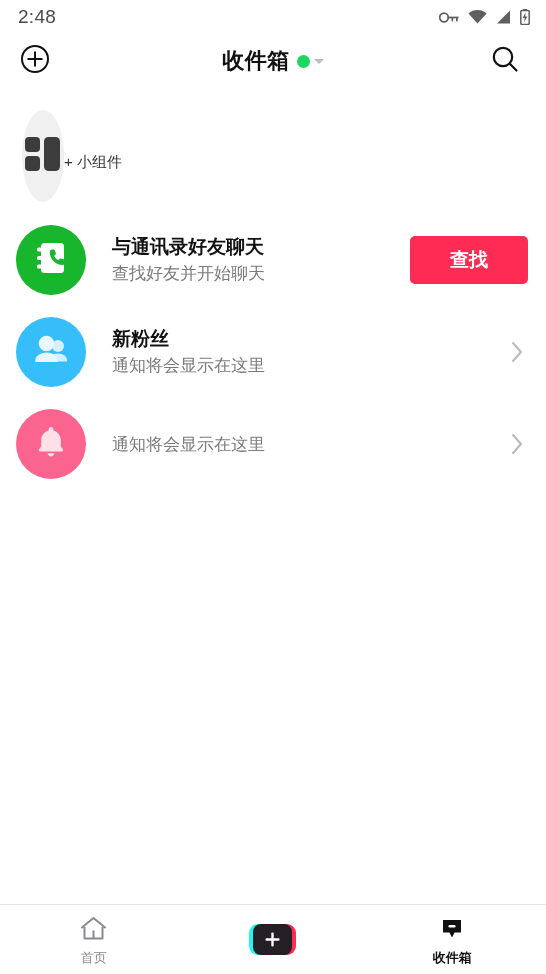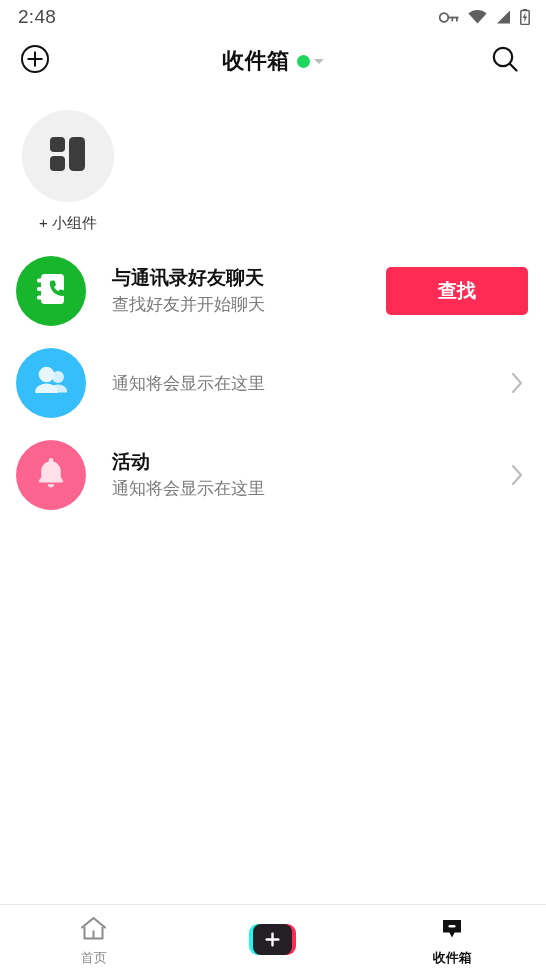--- a/index.html
+++ b/index.html
@@ -42,21 +42,21 @@
   .status-pill { display:flex; align-items:center; gap:4px; pointer-events:auto; cursor:pointer; }
   .green-dot { width:13px; height:13px; border-radius:50%; background:#1ed760; display:block; }
   .caret-dn {
     width:0; height:0;
     border-left:5px solid transparent; border-right:5px solid transparent;
     border-top:5px solid #bdbdbd;
   }
 
   
   .widget-area { padding:22px 0 6px 22px; }
-  .widget-tile { width:92px; display:flex; flex-direction:column; align-items:center; cursor:pointer; }
+  .widget-tile { width:92px; display:flex; flex-direction:row; align-items:center; cursor:pointer; }
   .widget-circle {
     width:92px; height:92px; border-radius:50%;
     background:#f0f0f0;
     display:flex; align-items:center; justify-content:center;
   }
   .widget-label { margin-top:12px; font-size:15px; color:#333; white-space:nowrap; }
 
   
   .list { padding:6px 0 0 0; }
   .row {
@@ -71,21 +71,21 @@
     display:flex; align-items:center; justify-content:center;
   }
   .row-text { flex:1 1 auto; min-width:0; margin-left:26px; }
   .row-title { font-size:19px; font-weight:bold; color:#111; line-height:1.35; }
   .row-sub { font-size:17px; color:#7b7b7b; line-height:1.45; margin-top:2px; }
   .cta-btn {
     flex:0 0 auto;
     background:#fe2c55; color:#fff;
     font-size:19px; font-weight:bold;
     border:none; border-radius:5px;
-    padding:11px 52px;
+    padding:11px 40px;
     cursor:pointer;
     font-family:inherit;
   }
   .chev { flex:0 0 auto; width:22px; display:flex; align-items:center; justify-content:center; }
 
   .spacer { flex:1 1 auto; }
 
   
   .bottomnav {
     flex:0 0 70px; height:70px;
@@ -229,20 +229,21 @@
               <g fill="#d4effd">
             <circle cx="28" cy="17" r="6"></circle>
             <path d="M28 24.5c-5.2 0-9 3-9 6.5v1.5h18V31c0-3.5-3.8-6.5-9-6.5z"></path>
             <circle cx="16.5" cy="14.5" r="7.8" fill="#e8f6fe"></circle>
             <path d="M16.5 23.5c-6.4 0-11.3 3.7-11.3 8.2V33h22.6v-1.3c0-4.5-4.9-8.2-11.3-8.2z" fill="#e8f6fe"></path>
           </g>
             </svg>
         </span>
       </div>
       <div class="row-text">
+        <div class="row-title">新粉丝</div>
         <div class="row-sub">通知将会显示在这里</div>
       </div>
       <span class="chev">
         <svg width="14" height="24" viewBox="0 0 14 24">
           <polyline points="3,3 11,12 3,21" fill="none" stroke="#b9b9b9" stroke-width="2" stroke-linecap="round" stroke-linejoin="round"></polyline>
         </svg>
       </span>
     </div>
 
     <div class="row">
@@ -250,21 +251,20 @@
         <span>
           <svg width="38" height="38" viewBox="0 0 38 38">
               <g fill="#ffe0e9">
             <path d="M19 4c-1.3 0-2.3 1-2.3 2.3v1.2c-4.3 1-7.5 4.9-7.5 9.5v6.2l-2.2 3.3c-.5.8 0 1.9 1 1.9h22c1 0 1.5-1.1 1-1.9l-2.2-3.3V17c0-4.6-3.2-8.5-7.5-9.5V6.3C21.3 5 20.3 4 19 4z"></path>
             <path d="M15.6 30.2h6.8c-.3 1.9-1.7 3.2-3.4 3.2s-3.1-1.3-3.4-3.2z"></path>
           </g>
             </svg>
         </span>
       </div>
       <div class="row-text">
-        <div class="row-title">活动</div>
         <div class="row-sub">通知将会显示在这里</div>
       </div>
       <span class="chev">
         <svg width="14" height="24" viewBox="0 0 14 24">
           <polyline points="3,3 11,12 3,21" fill="none" stroke="#b9b9b9" stroke-width="2" stroke-linecap="round" stroke-linejoin="round"></polyline>
         </svg>
       </span>
     </div>
   </div>
 

